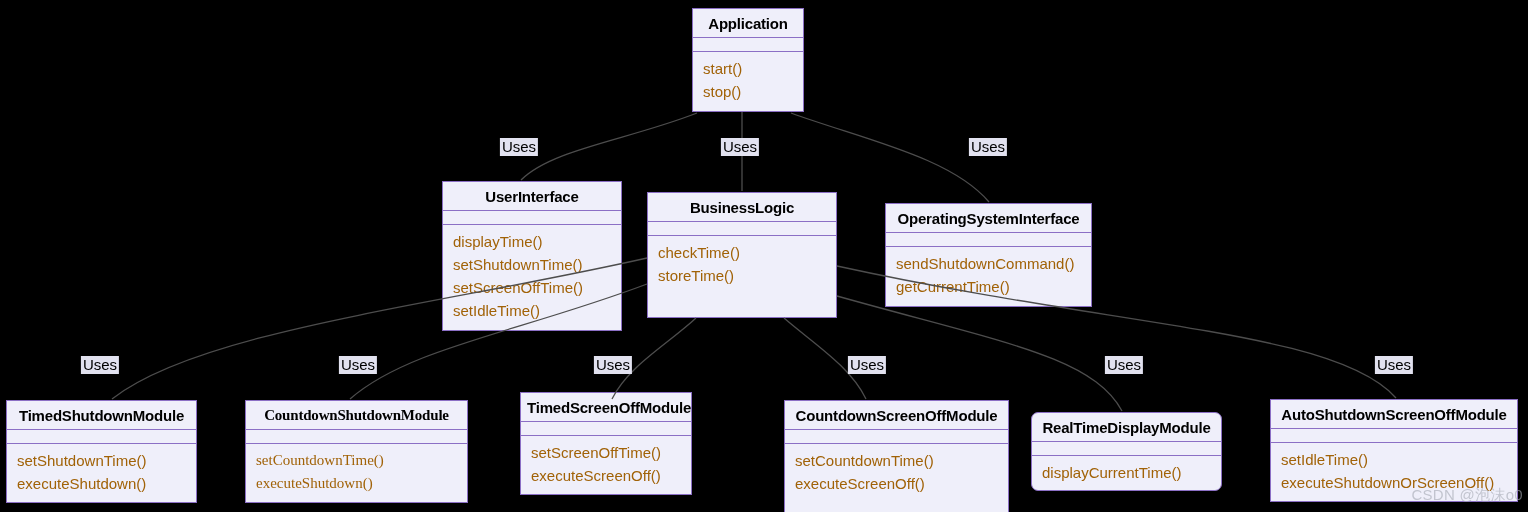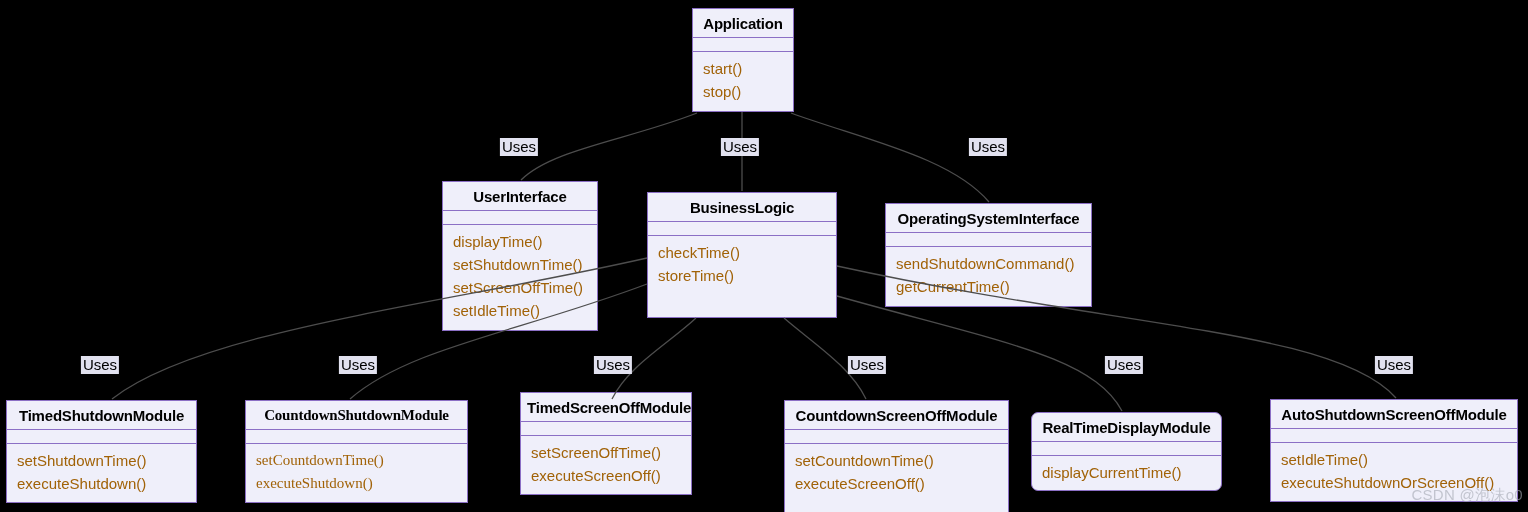--- a/index.html
+++ b/index.html
@@ -31,29 +31,29 @@
   .watermark{
     position:absolute;z-index:4;right:5px;bottom:7px;
     color:#A7ABB5;opacity:.62;font-size:15px;letter-spacing:.3px;
     font-family:Liberation Sans, sans-serif;
   }
 </style>
 </head>
 <body>
 
 <div id="stage">
-    <div class="uml-class" style="left: 692px; top: 8px; width: 102px; height: 104px;">
+    <div class="uml-class" style="left: 692px; top: 8px; width: 112px; height: 104px;">
       <div class="uml-title">Application</div>
       <div class="uml-attrs"></div>
       <div class="uml-methods">
         <div class="uml-method">start()</div>
         <div class="uml-method">stop()</div>
       </div>
     </div>
-    <div class="uml-class" style="left: 442px; top: 181px; width: 156px; height: 150px;">
+    <div class="uml-class" style="left: 442px; top: 181px; width: 180px; height: 150px;">
       <div class="uml-title">UserInterface</div>
       <div class="uml-attrs"></div>
       <div class="uml-methods">
         <div class="uml-method">displayTime()</div>
         <div class="uml-method">setShutdownTime()</div>
         <div class="uml-method">setScreenOffTime()</div>
         <div class="uml-method">setIdleTime()</div>
       </div>
     </div>
     <div class="uml-class" style="left: 647px; top: 192px; width: 190px; height: 126px;">

